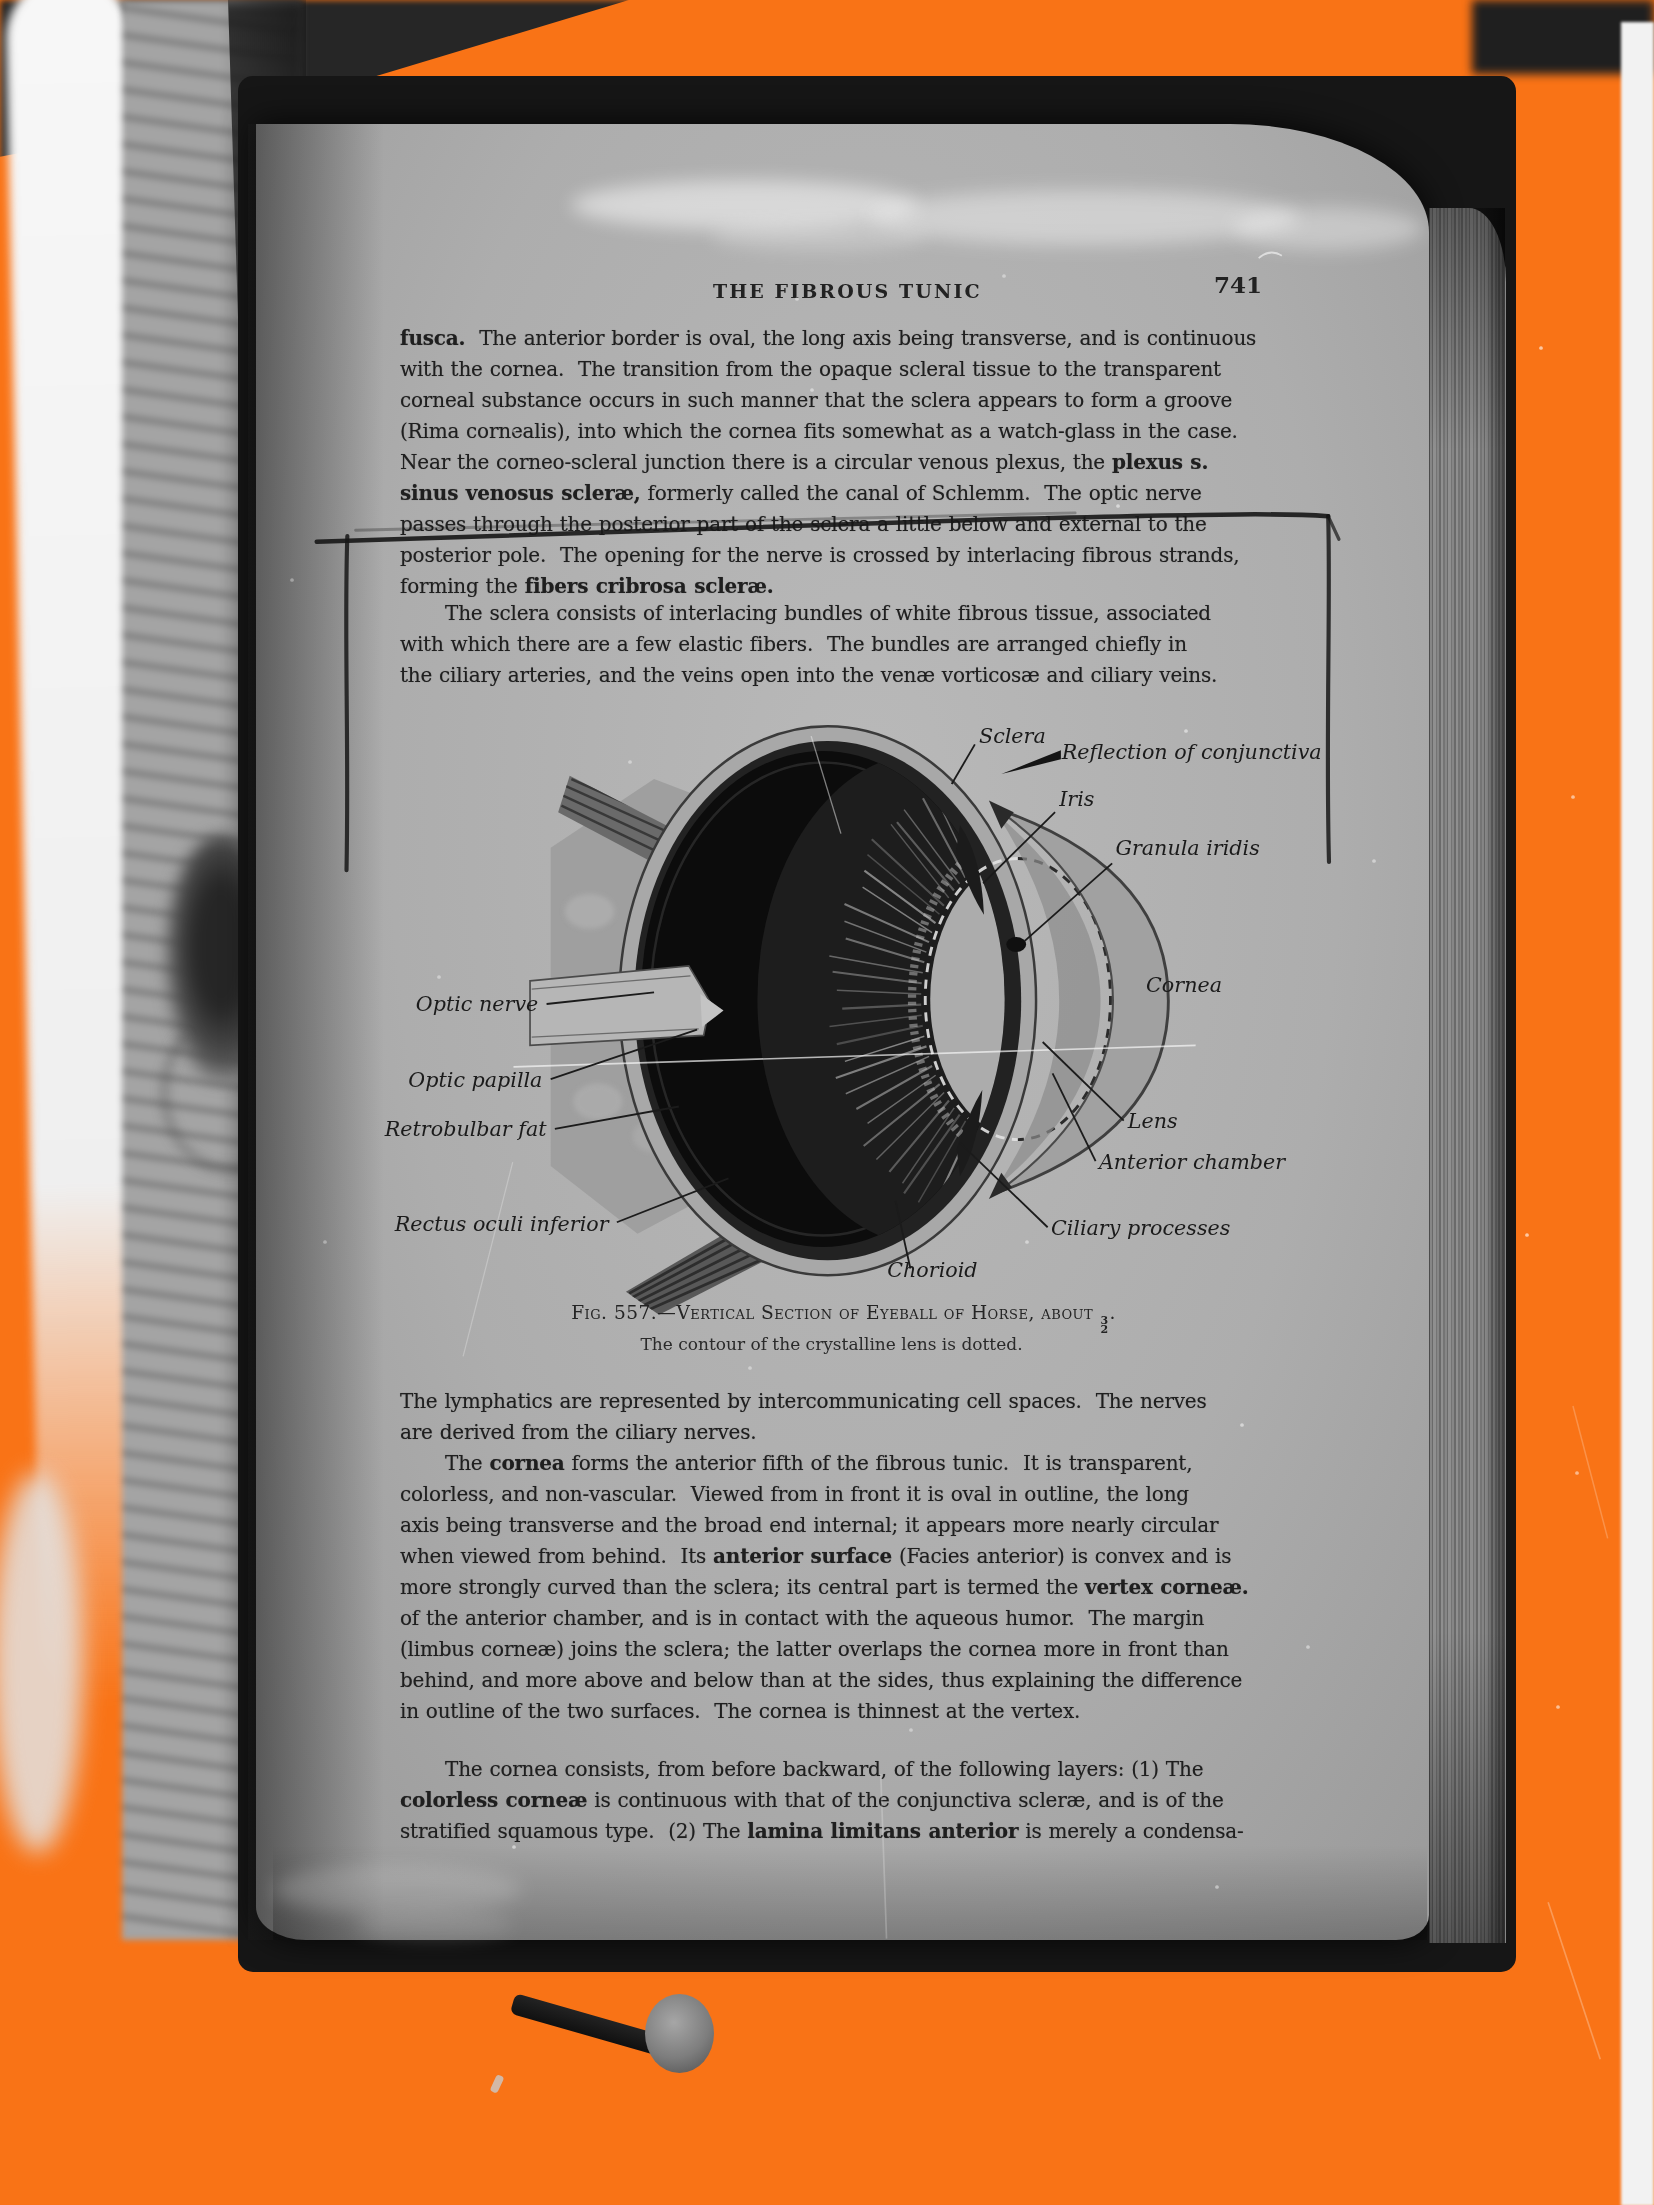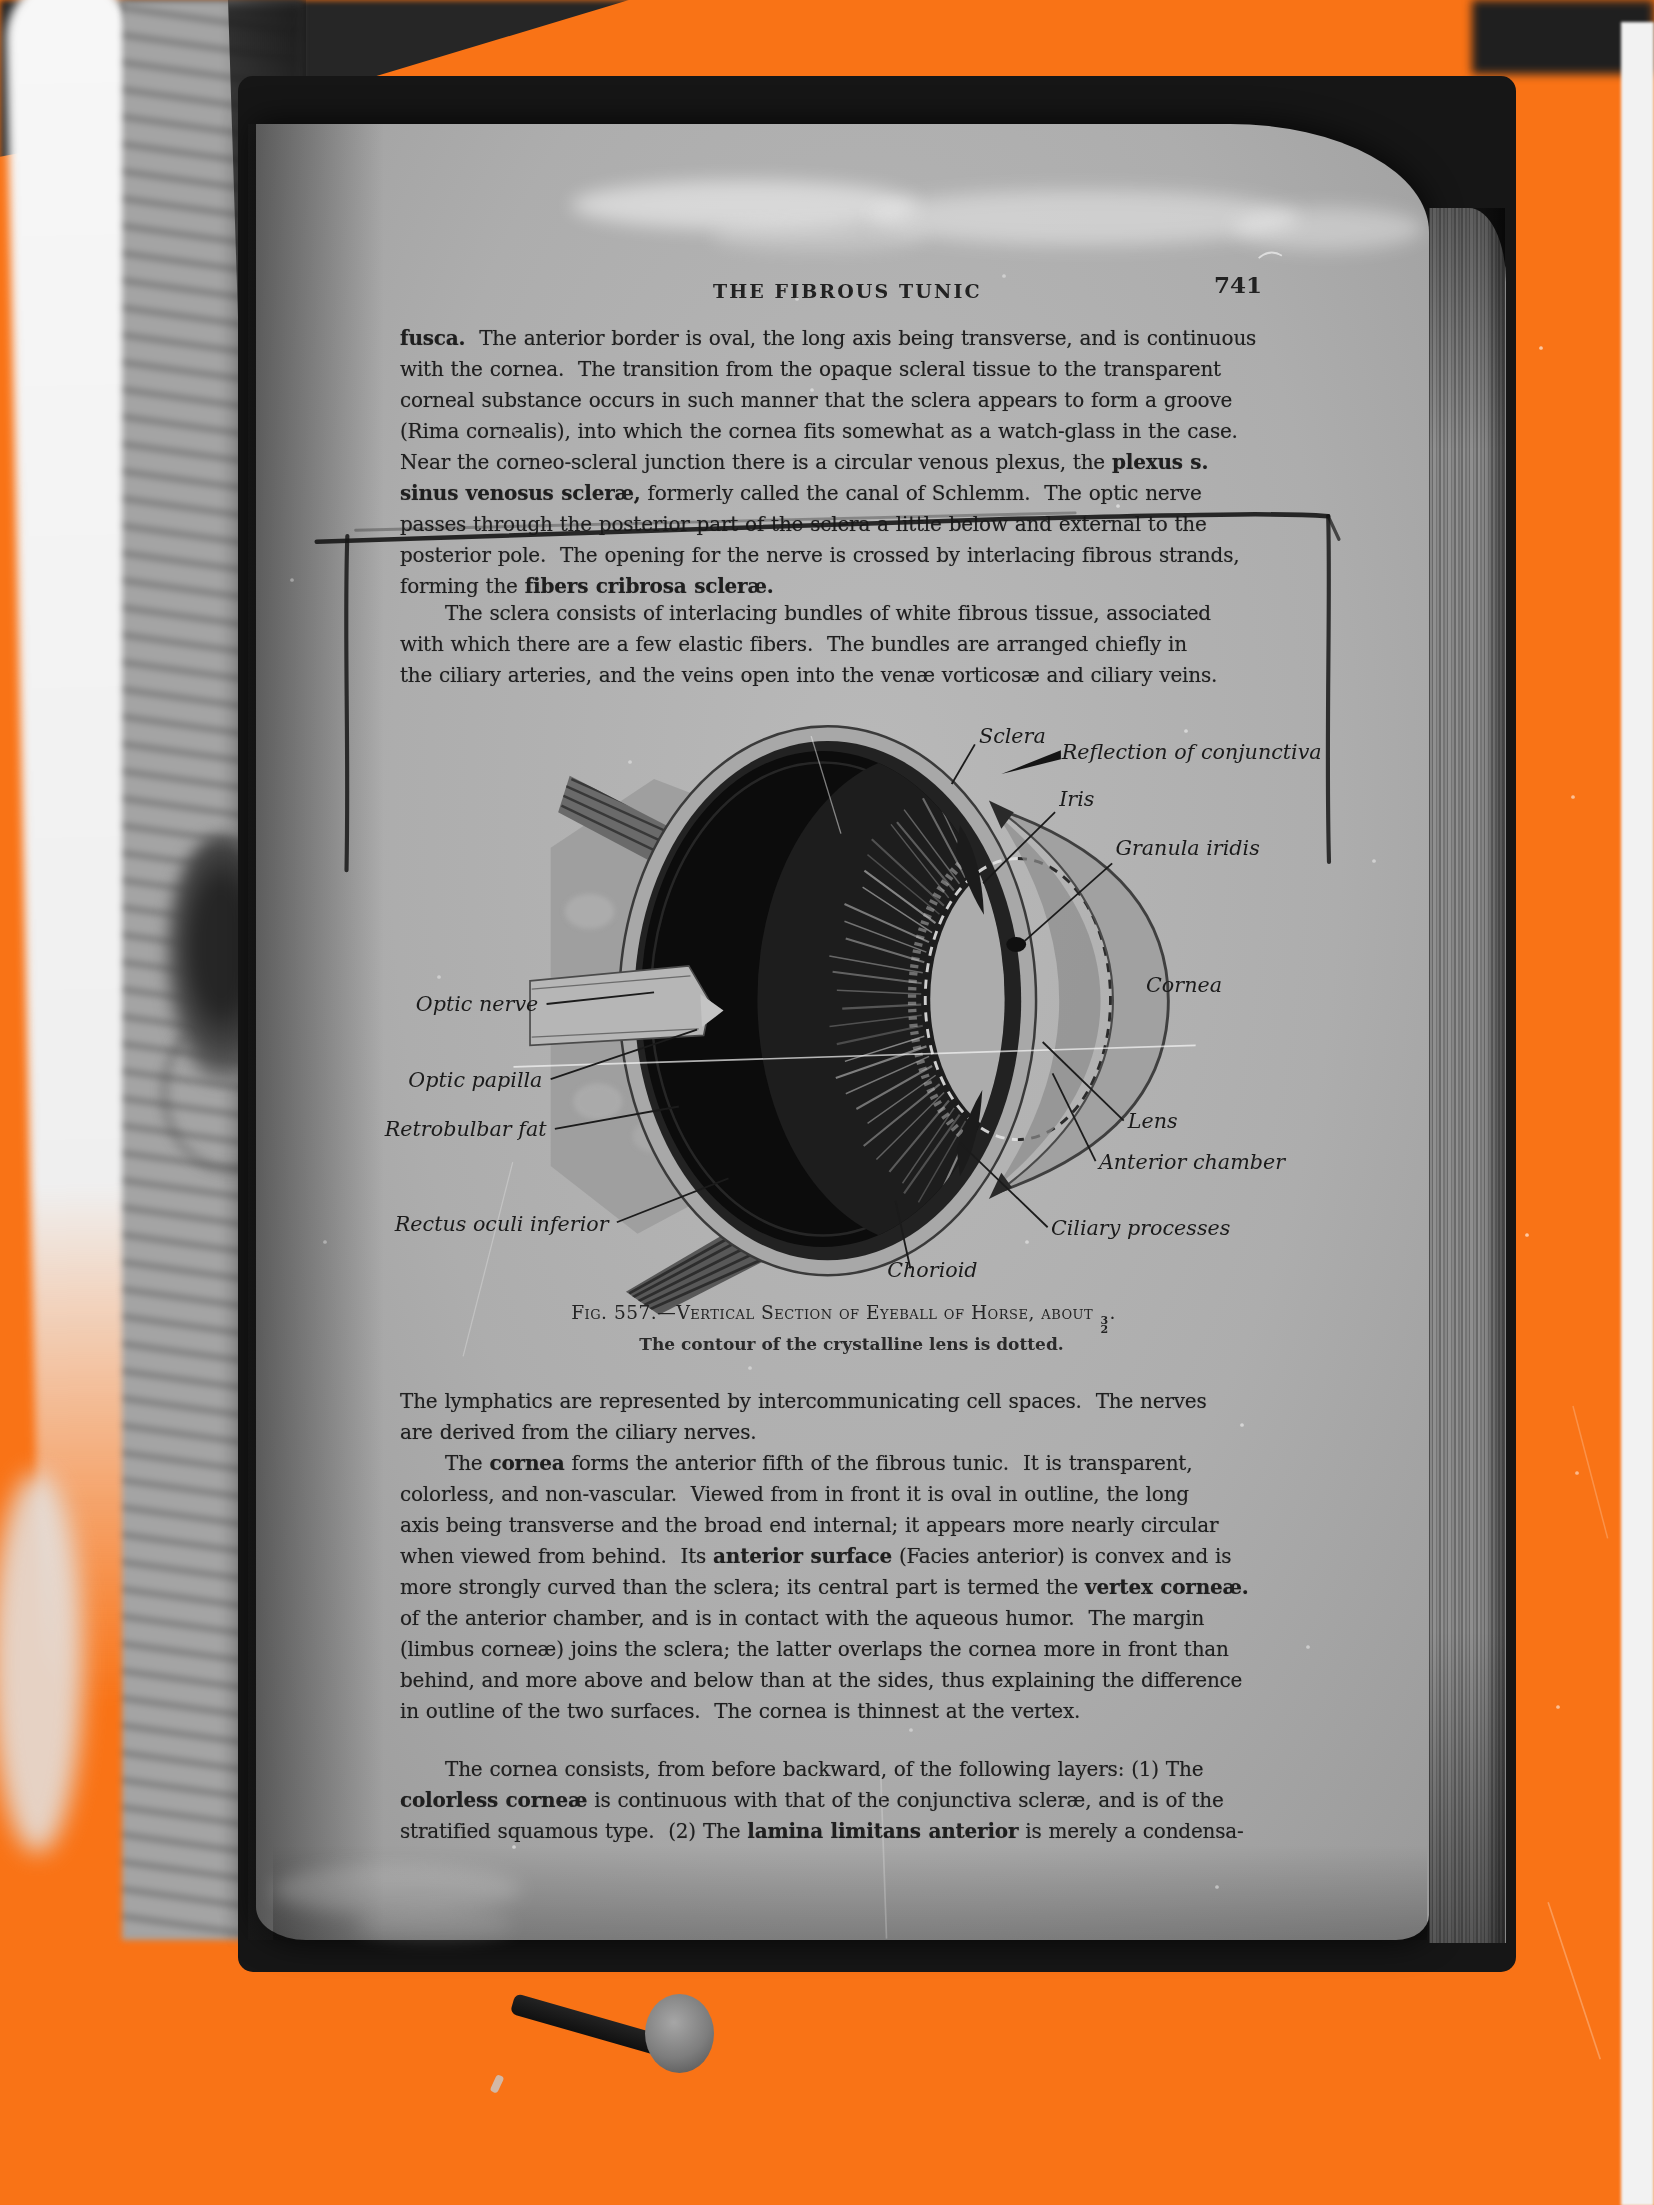--- a/index.html
+++ b/index.html
@@ -71,21 +71,21 @@
       word-spacing:0.8px;text-shadow:0 0 0.8px rgba(20,20,20,.45);}
   .tl .bold{font-weight:700;margin-top:25px;}
   .ind{padding-left:45px;}
   #hdr{left:713px;top:280px;font-weight:700;font-size:19px;letter-spacing:2.1px;color:#222;}
   #pageno{left:1214px;top:271px;font-weight:700;font-size:23px;color:#222;}
 
   #fig-caption{left:372px;top:1302px;width:943px;text-align:center;color:#242424;
     font-variant:small-caps;font-size:18.6px;letter-spacing:0.5px;}
   .frac{display:inline-flex;flex-direction:column;vertical-align:-5px;line-height:.85;
     font-size:11px;font-variant:normal;font-weight:700;text-align:center;margin:0 0.8px;}
-  #fig-note{left:380px;top:1334px;width:943px;text-align:center;color:#2a2a2a;font-size:17px;font-weight:bold;}
+  #fig-note{left:360px;top:1334px;width:943px;text-align:center;color:#2a2a2a;font-size:17px;}
 
   
   #figure-svg{left:381px;top:703px;}
   .flabel{font:italic 25px "DejaVu Serif",serif;fill:#1b1b1b;}
   .leader{stroke:#1b1b1b;stroke-width:2.2;fill:none;}
 
   
   #pen-svg,#scratch-svg{left:0;top:0;pointer-events:none;}
   #dust{left:0;top:0;width:1.7px;height:1.7px;background:transparent;border-radius:50%;
     box-shadow:513px 430px 0 0.8px rgba(255,255,255,.5),811px 389px 0 0.8px rgba(255,255,255,.45),

